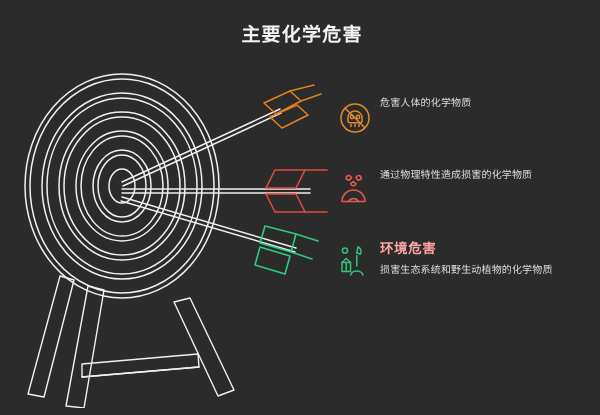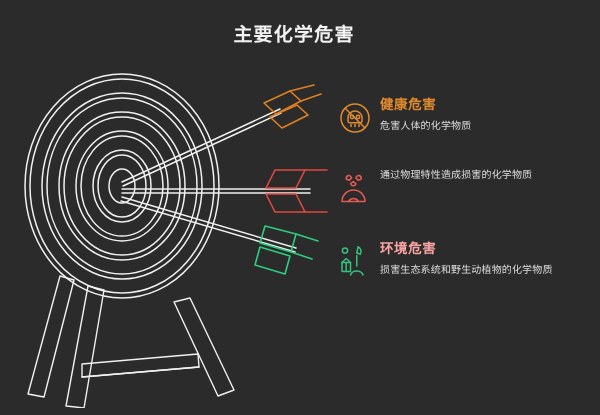--- a/index.html
+++ b/index.html
@@ -14,21 +14,21 @@
     height: 415px;
     background: #2b2b2b;
     overflow: hidden;
     font-family: "Liberation Sans", "DejaVu Sans", sans-serif;
     -webkit-font-smoothing: antialiased;
   }
 
   
   #page-title {
     position: absolute;
-    left: 0;
+    left: 8px;
     top: 19px;
     width: 588px;
     text-align: center;
     color: #f2f2f2;
     font-size: 19px;
     font-weight: bold;
     letter-spacing: 1.2px;
     white-space: nowrap;
   }
 
@@ -167,21 +167,20 @@
           <g fill="none" stroke="#e08a2e" stroke-width="1.5" stroke-linecap="round" stroke-linejoin="round">
             <circle cx="19" cy="20" r="14"></circle>
             <path d="M9.2 10.2 L28.8 29.8"></path>
             <path d="M12 19.5 a7 6.4 0 0 1 14 0 v3.2 a2 2 0 0 1 -2 2 h-10 a2 2 0 0 1 -2 -2 Z"></path>
             <circle cx="16" cy="19" r="1.7"></circle>
             <circle cx="22" cy="19" r="1.7"></circle>
             <path d="M15 26.4 v2.2 M19 26.4 v2.2 M23 26.4 v2.2"></path>
           </g>
         </svg>
       </span>
-      <div class="legend-heading">健康危害</div>
       <div class="legend-desc">危害人体的化学物质</div>
     </div>
 
     <div class="legend-item item-physical">
       <span class="legend-icon">
         <svg width="38" height="40" viewBox="0 0 38 40">
           <g fill="none" stroke="#e35a52" stroke-width="1.5" stroke-linecap="round" stroke-linejoin="round">
 
             <path d="M12 5.5 a3.4 3.4 0 0 1 3.6 2.2 l-2.2 2.6 -3.1 -1.1 a3.4 3.4 0 0 1 1.7 -3.7 Z"></path>
             <path d="M23.4 5.5 a3.4 3.4 0 0 0 -3.6 2.2 l2.2 2.6 3.1 -1.1 a3.4 3.4 0 0 0 -1.7 -3.7 Z"></path>

